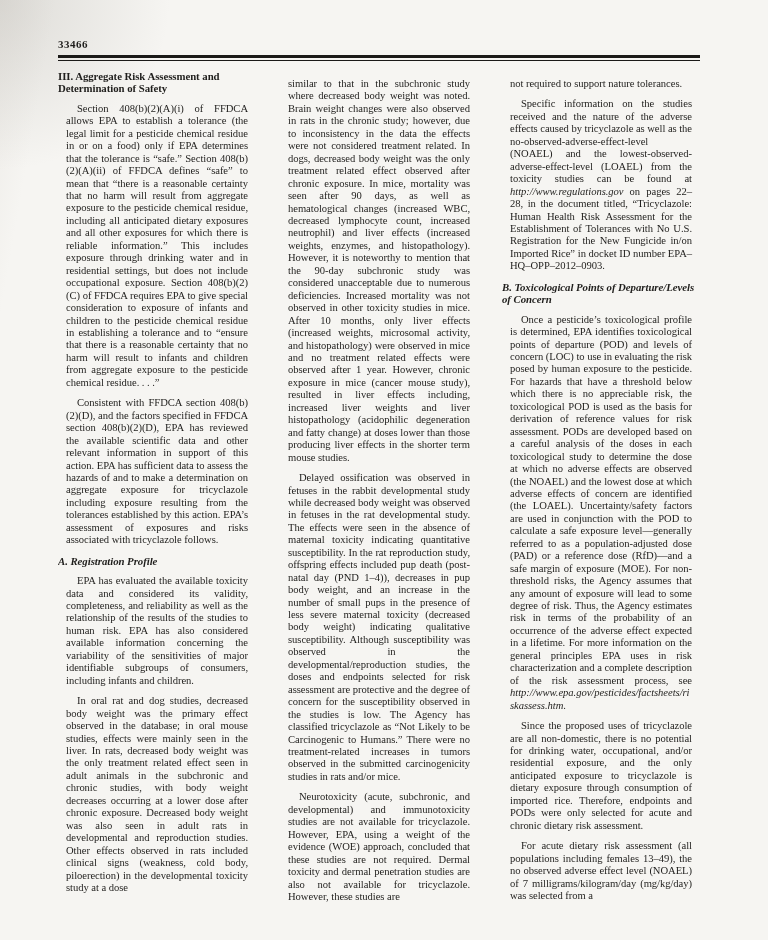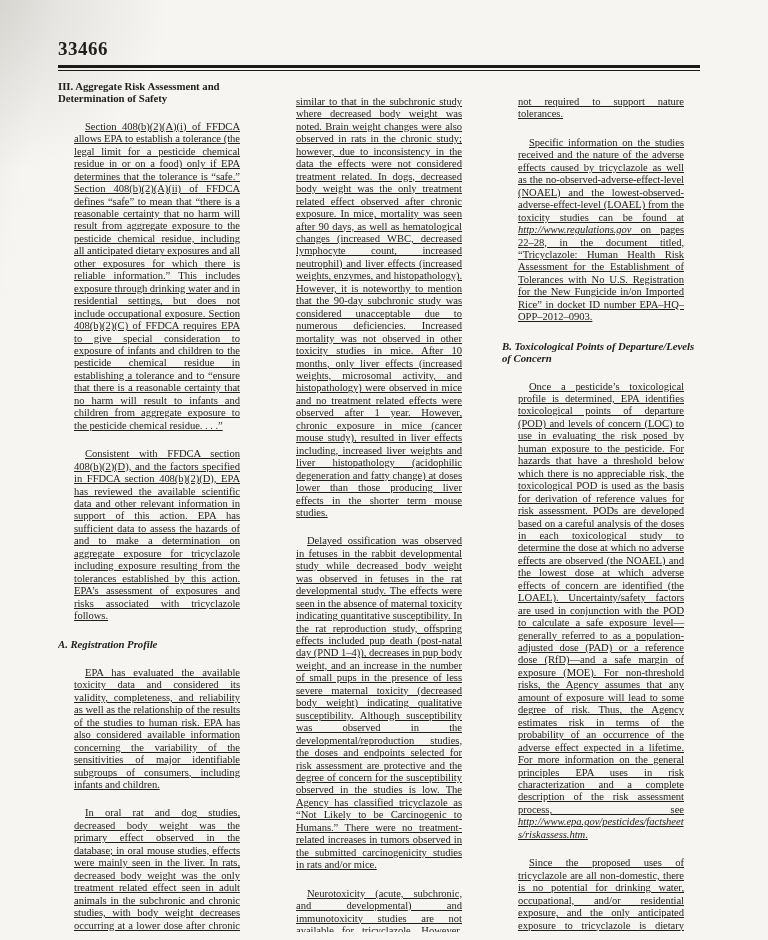--- a/index.html
+++ b/index.html
@@ -26,21 +26,21 @@
     top: 38px;
     width: 642px;
   }
   .fr-header {
     display: flex;
     align-items: baseline;
     white-space: nowrap;
   }
   .page-num {
     font-weight: bold;
-    font-size: 19px;
+    font-size: 11px;
     letter-spacing: 0.5px;
   }
   .fr-title {
     font-size: 12.5px;
     margin-left: 44px;
     letter-spacing: 0.3px;
     word-spacing: 3px;
   }
   .fr-title b { font-weight: bold; }
   .header-rule {
@@ -59,23 +59,22 @@
   .col {
     flex: 1 1 0;
     font-size: 10.6px;
     line-height: 12.45px;
     text-align: justify;
     overflow: hidden;
     overflow-wrap: break-word;
     letter-spacing: -0.05px;
   }
   .col p {
-    margin: 16px;
+    margin: 8px;
     text-indent: 11px;
-    text-decoration: underline;
   }
   .col p.cont {
     text-indent: 0;
   }
   h2.head-bold {
     font-size: 10.8px;
     line-height: 12.4px;
     font-weight: bold;
     margin: 0 0 5px 0;
     text-align: left;

